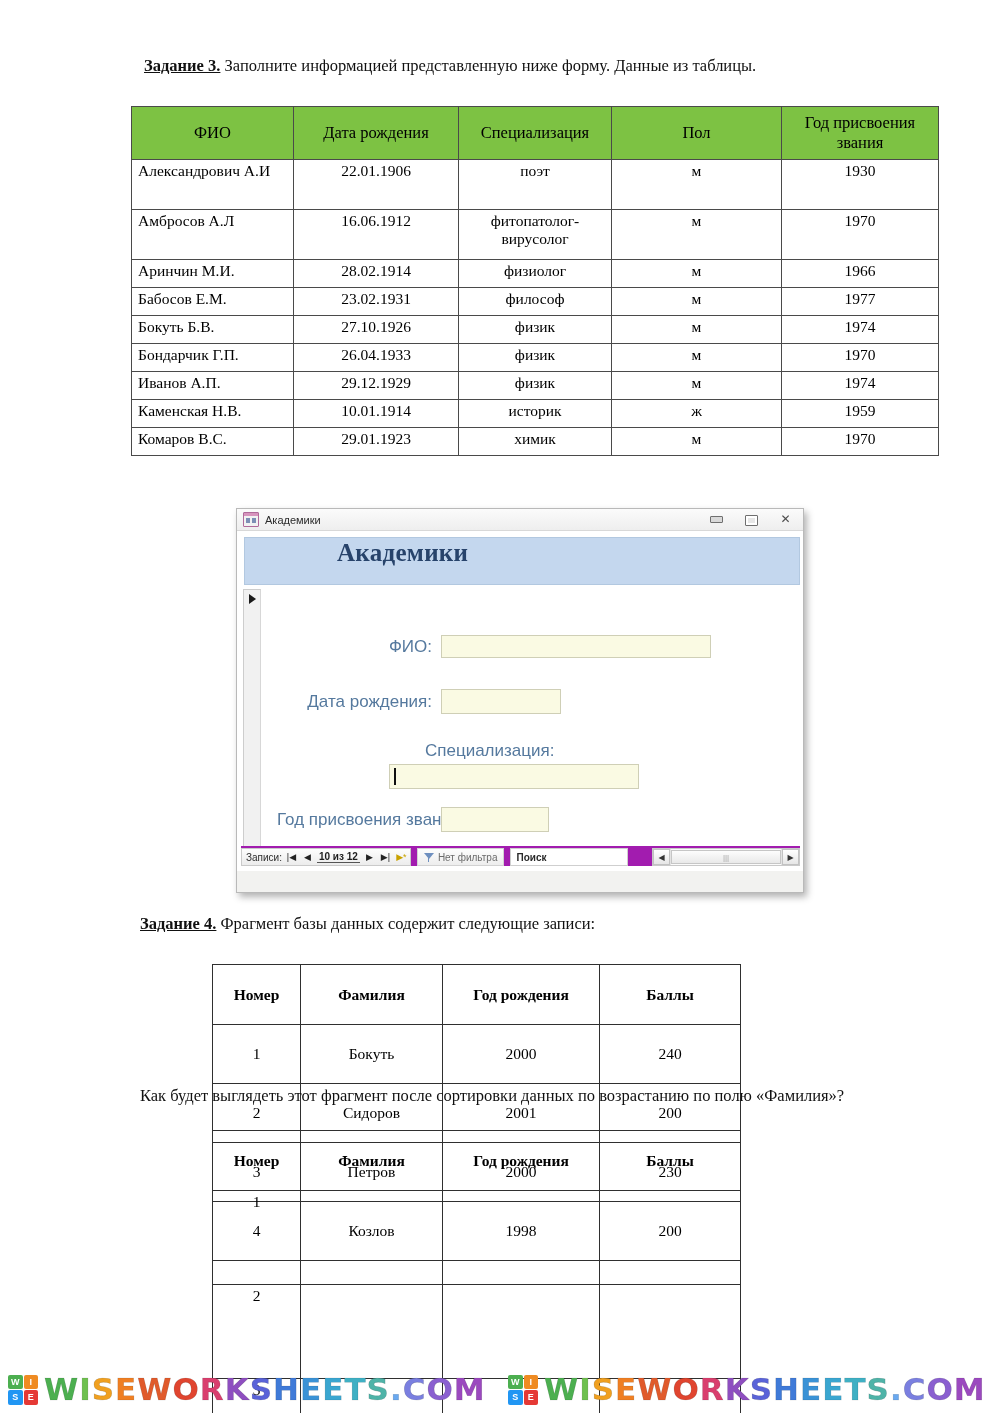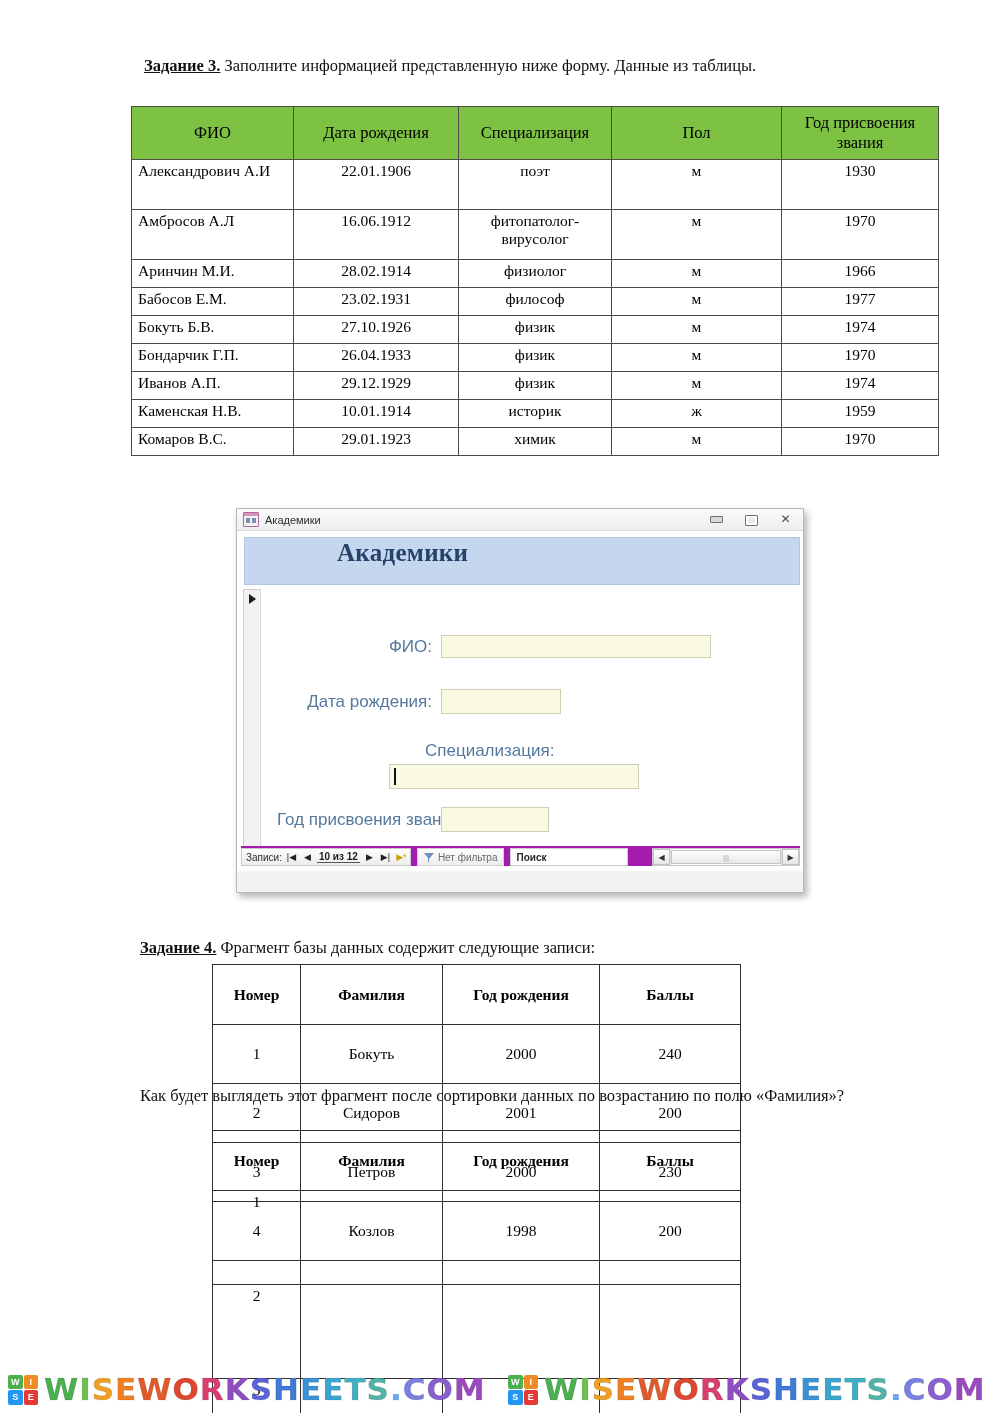--- a/index.html
+++ b/index.html
@@ -627,21 +627,21 @@
           <span class="sb-track">
             <span class="sb-thumb">|||</span>
           </span>
           <span class="sb-btn">▶</span>
         </div>
       </div>
 
     </div>
   </div>
 
-  <div class="task-line" style="left:140px; top:938px; width:760px;">
+  <div class="task-line" style="left:140px; top:914px; width:760px;">
     <span class="task-label">Задание 4.</span><span> Фрагмент базы данных содержит следующие записи:</span>
   </div>
 
   <table class="tbl-sort tbl-sort-filled">
     <colgroup>
       <col style="width:88px">
         <col style="width:142px">
         <col style="width:157px">
         <col style="width:141px">
     </colgroup>

